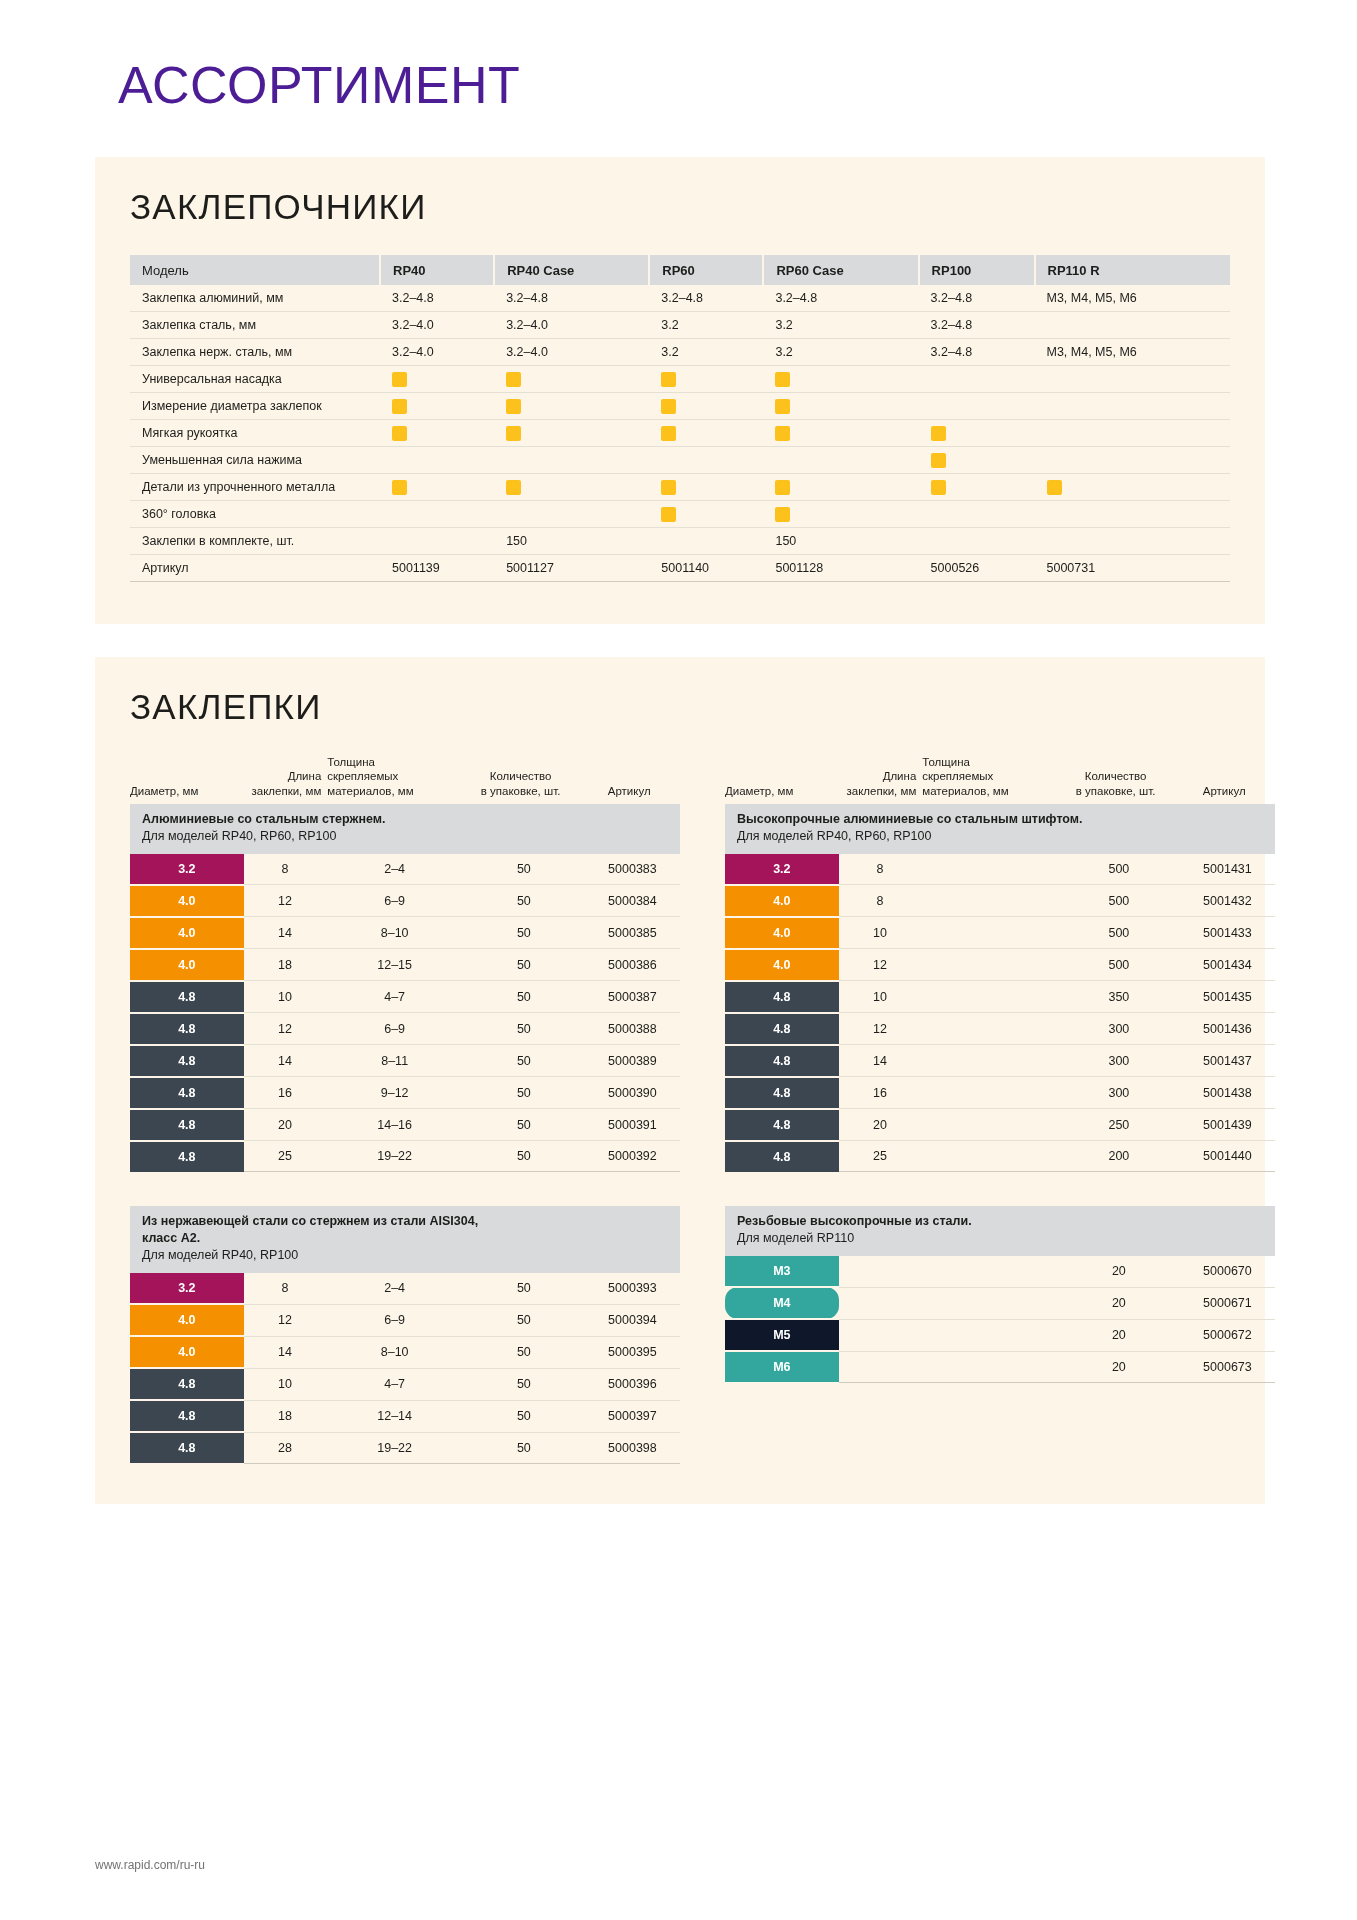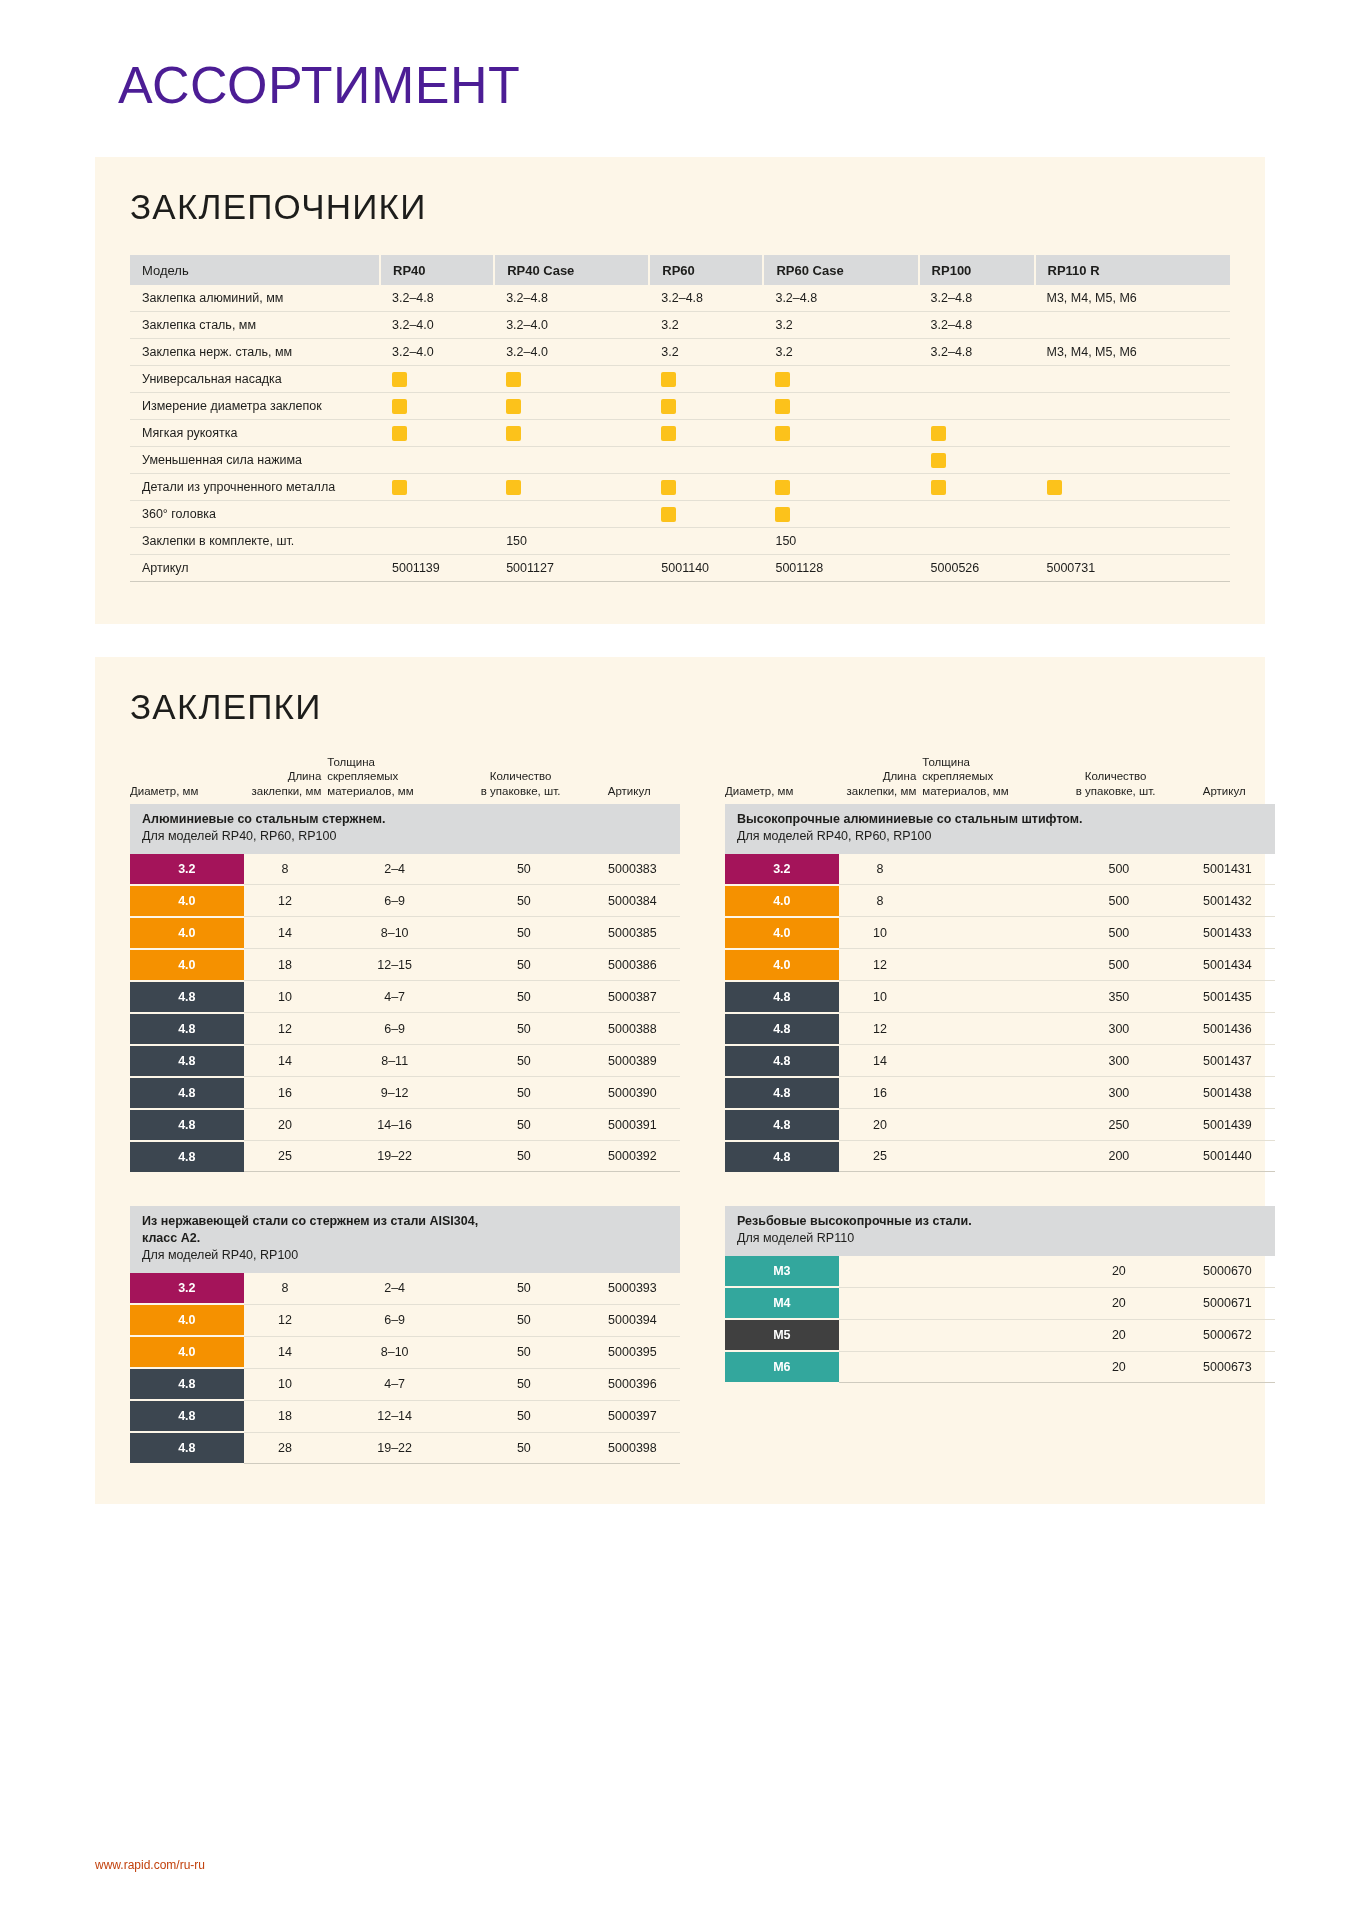--- a/index.html
+++ b/index.html
@@ -149,21 +149,21 @@
   .tbl-rivets td.qty   { width: 116px; text-align: center; }
   .tbl-rivets td.art   { width: 90px;  text-align: center; }
 
   .spacer-block { height: 34px; }
 
   .footer {
     position: absolute;
     left: 95px;
     bottom: 48px;
     font-size: 12px;
-    color: #c2410c;
+    color: #737373;
   }
 </style>
 </head>
 <body>
 
 <div class="page">
 
   <h1 class="page-title">АССОРТИМЕНТ</h1>
 
   <section class="panel panel-1">
@@ -560,28 +560,28 @@
         <table class="tbl-rivets">
           <tbody id="rivets-body-3">
               <tr>
                 <td class="dia" style="background: rgb(51, 167, 157);">M3</td>
                 <td class="len"></td>
                 <td class="thick"></td>
                 <td class="qty">20</td>
                 <td class="art">5000670</td>
               </tr>
               <tr>
-                <td class="dia" style="background: rgb(51, 167, 157);">M4</td>
+                <td class="dia" style="background: rgb(51, 167, 157); border-radius: 13px;">M4</td>
                 <td class="len"></td>
                 <td class="thick"></td>
                 <td class="qty">20</td>
                 <td class="art">5000671</td>
               </tr>
               <tr>
-                <td class="dia" style="background: #404040;">M5</td>
+                <td class="dia" style="background: #0f172a;">M5</td>
                 <td class="len"></td>
                 <td class="thick"></td>
                 <td class="qty">20</td>
                 <td class="art">5000672</td>
               </tr>
               <tr>
                 <td class="dia" style="background: rgb(51, 167, 157);">M6</td>
                 <td class="len"></td>
                 <td class="thick"></td>
                 <td class="qty">20</td>

